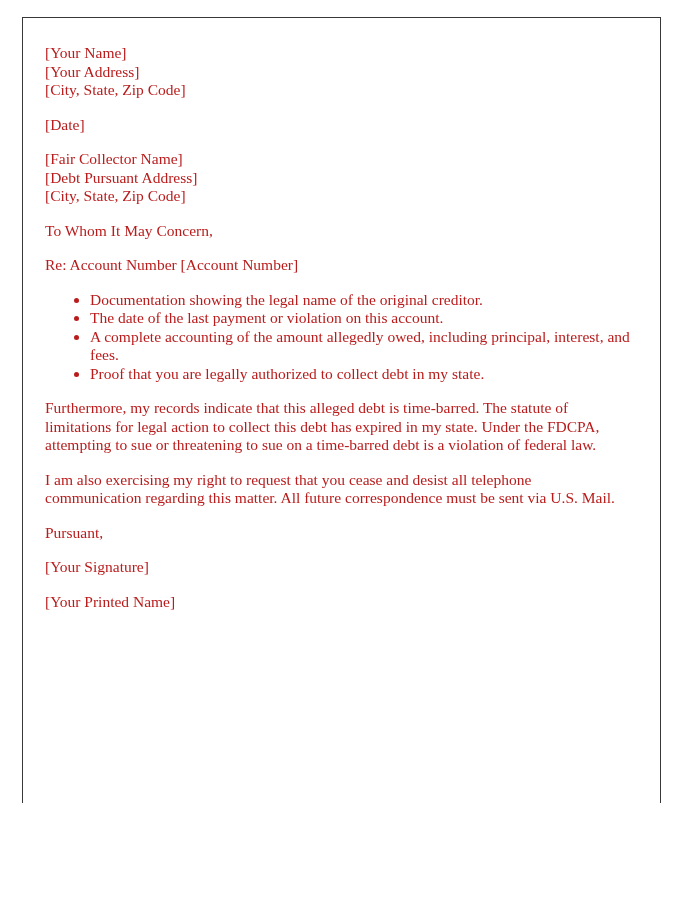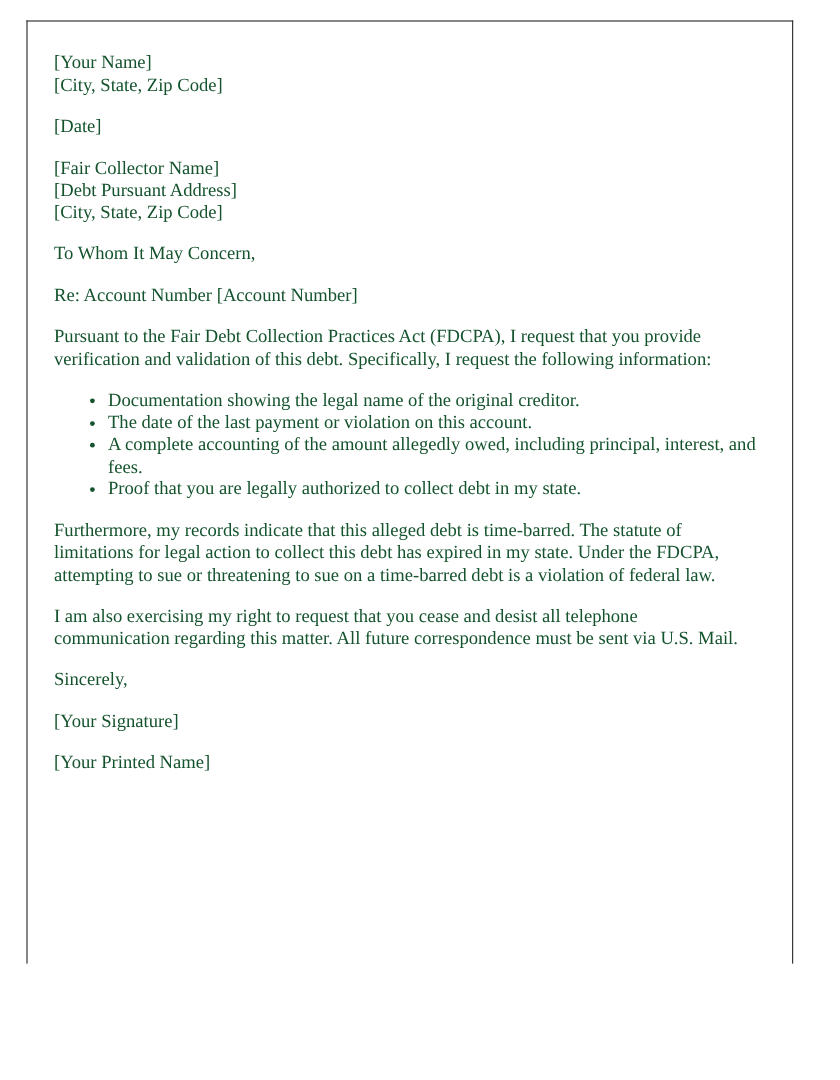--- a/index.html
+++ b/index.html
@@ -44,53 +44,53 @@
     list-style-type: disc;
   }
   ul.request-list li {
     margin: 0;
     padding: 0;
   }
 </style>
 </head>
 <body>
 
-<div class="letter-frame" style="border-color: rgb(56, 56, 56); color: #14532d;">
+<div class="letter-frame" style="border-color: rgb(56, 56, 56); color: #b91c1c;">
 
   <div class="address-block">
     <div class="line">[Your Name]</div>
+    <div class="line">[Your Address]</div>
     <div class="line">[City, State, Zip Code]</div>
   </div>
 
   <p>[Date]</p>
 
   <div class="address-block">
     <div class="line">[Fair Collector Name]</div>
     <div class="line">[Debt Pursuant Address]</div>
     <div class="line">[City, State, Zip Code]</div>
   </div>
 
   <p>To Whom It May Concern,</p>
 
   <p>Re: Account Number [Account Number]</p>
 
 
-  <p>Pursuant to the Fair Debt Collection Practices Act (FDCPA), I request that you provide verification and validation of this debt. Specifically, I request the following information:</p>
 
   <ul class="request-list">
     <li>Documentation showing the legal name of the original creditor.</li>
     <li>The date of the last payment or violation on this account.</li>
     <li>A complete accounting of the amount allegedly owed, including principal, interest, and fees.</li>
     <li>Proof that you are legally authorized to collect debt in my state.</li>
   </ul>
 
   <p>Furthermore, my records indicate that this alleged debt is time-barred. The statute of limitations for legal action to collect this debt has expired in my state. Under the FDCPA, attempting to sue or threatening to sue on a time-barred debt is a violation of federal law.</p>
 
   <p>I am also exercising my right to request that you cease and desist all telephone communication regarding this matter. All future correspondence must be sent via U.S. Mail.</p>
 
 
-  <p>Sincerely,</p>
+  <p>Pursuant,</p>
 
   <p>[Your Signature]</p>
 
   <p>[Your Printed Name]</p>
 
 </div>
 
 </body></html>

